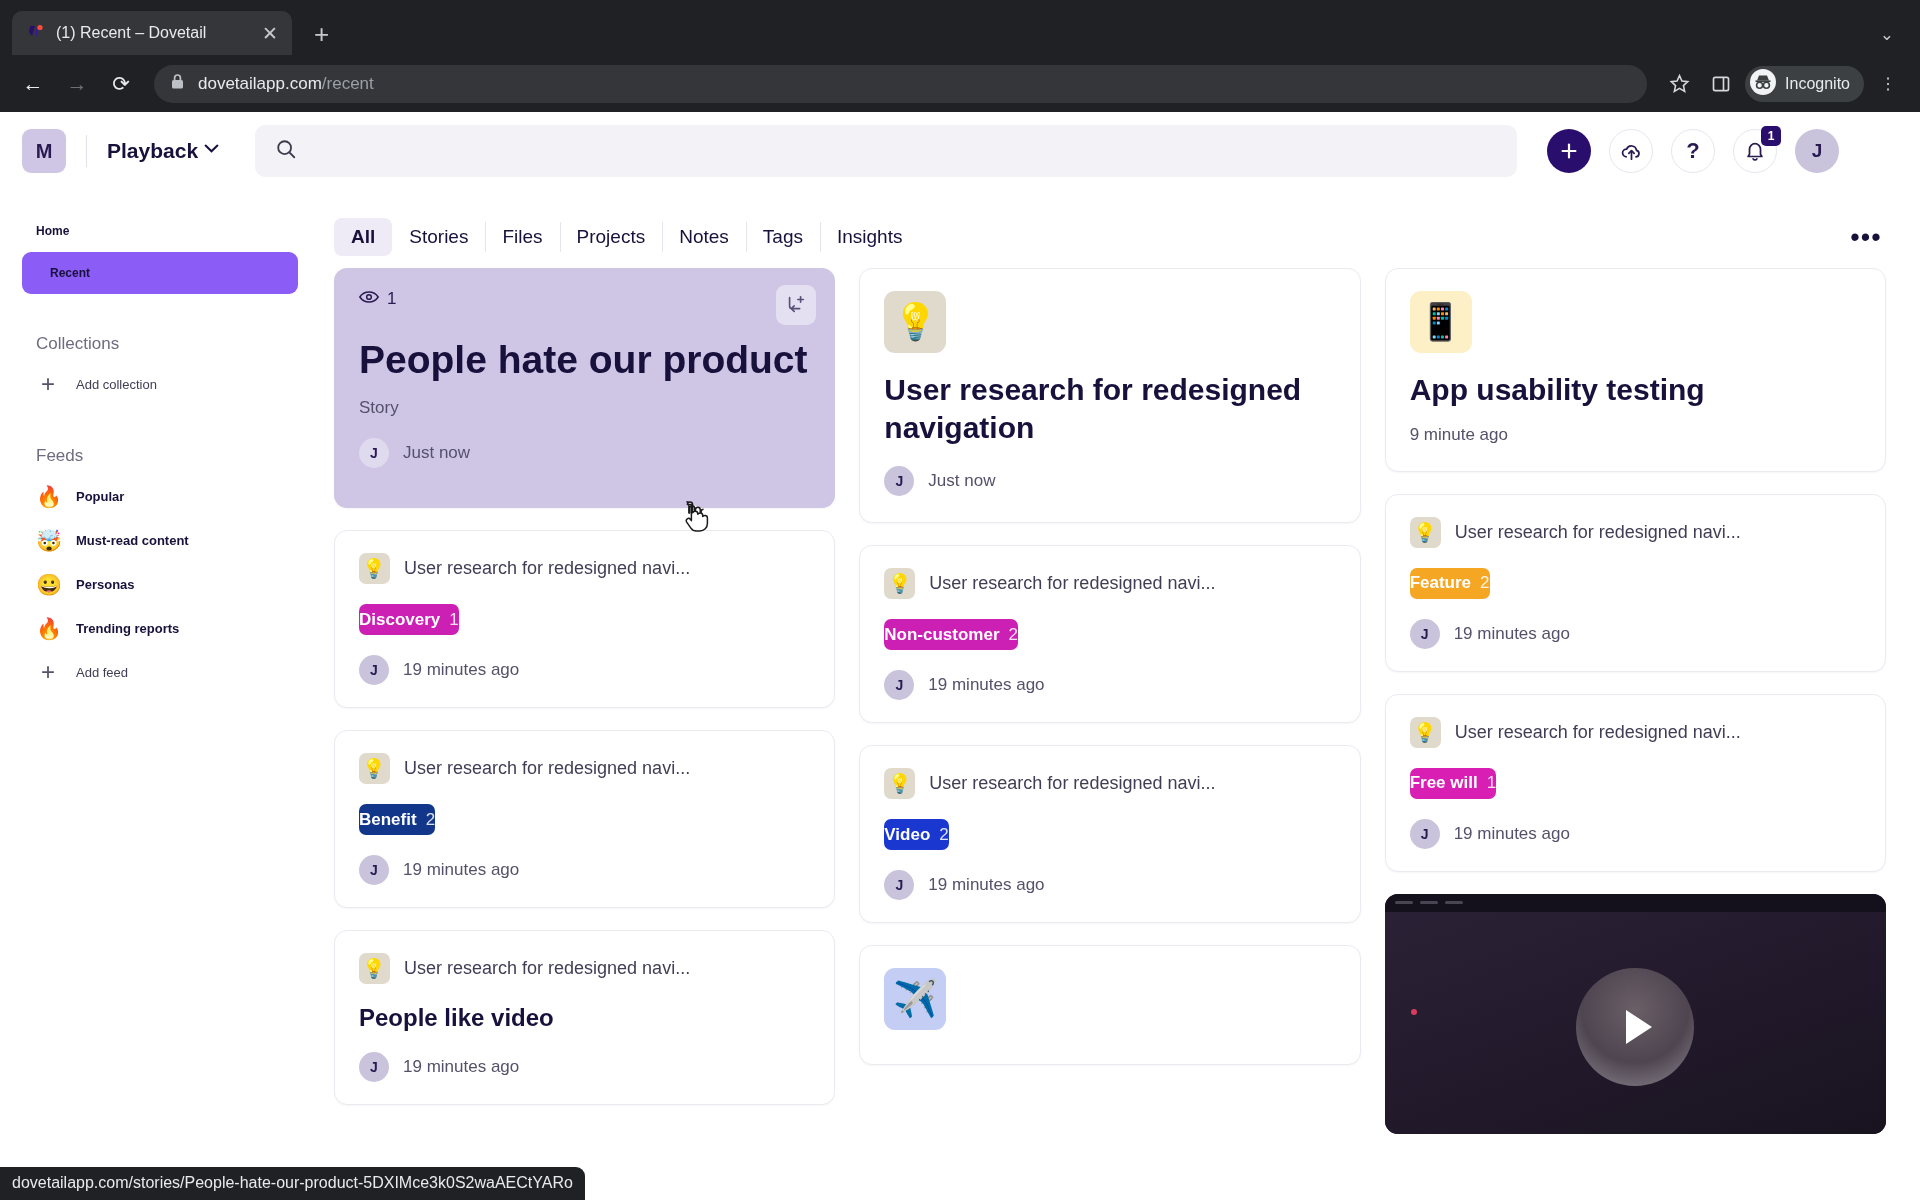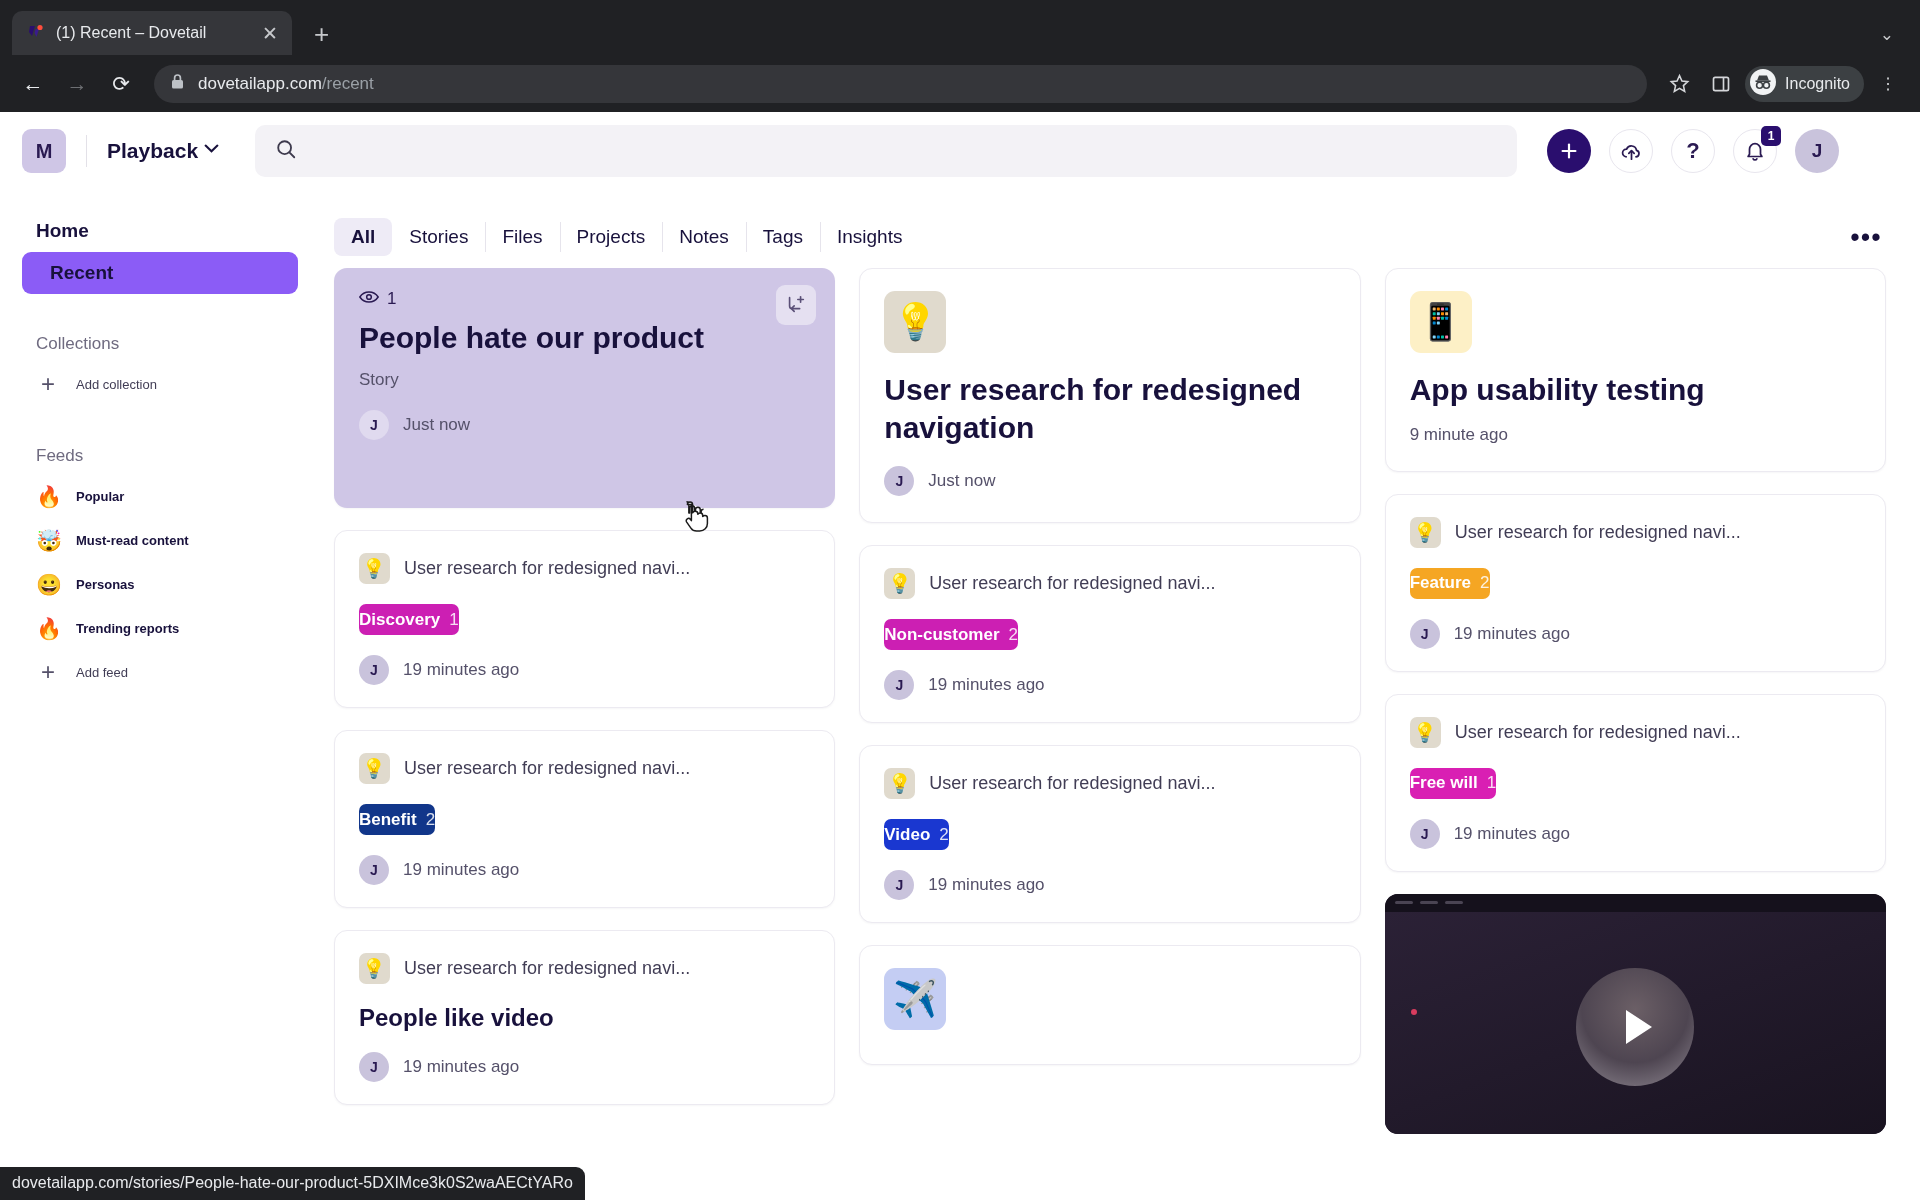--- a/index.html
+++ b/index.html
@@ -81,21 +81,21 @@
     width: 44px; height: 44px; border-radius: 50%; background: #c9c3dc; color: #2a1a52;
     display: flex; align-items: center; justify-content: center; font-size: 19px; font-weight: bold; cursor: pointer;
   }
 
   .body-row { flex: 1; display: flex; min-height: 0; }
 
   
   .sidebar { width: 320px; flex: none; padding: 20px 22px 0 22px; }
   .side-link {
     height: 42px; display: flex; align-items: center; padding: 0 14px;
-    border-radius: 9px; font-size: 19px; font-weight: bold; color: #18113c; cursor: pointer;
+    border-radius: 9px; font-size: 12px; font-weight: bold; color: #18113c; cursor: pointer;
   }
   .side-link.active { background: #8b5cf6; padding-left: 28px; }
   .side-heading { font-size: 17px; color: #6f6b80; padding: 0 14px; margin: 40px 0 8px 0; }
   .side-item {
     height: 44px; display: flex; align-items: center; gap: 16px; padding: 0 14px;
     border-radius: 9px; cursor: pointer;
   }
   .side-item .emoji { font-size: 21px; width: 24px; text-align: center; line-height: 1; }
   .side-item .plus { font-size: 24px; color: #55516a; width: 24px; text-align: center; line-height: 1; }
   .side-item .txt { font-size: 13px; font-weight: bold; color: #18113c; }
@@ -129,21 +129,21 @@
   }
   .card.featured {
     background: #cfc6e6; border-color: transparent; position: relative; padding-top: 20px;
     min-height: 240px;
   }
   .views-row { display: flex; align-items: center; gap: 8px; color: #2a1a52; font-size: 17px; }
   .card-action-btn {
     position: absolute; top: 16px; right: 18px; width: 40px; height: 40px; border-radius: 9px;
     background: rgba(255,255,255,0.45); display: flex; align-items: center; justify-content: center; cursor: pointer;
   }
-  .big-title { font-size: 30px; font-weight: bold; color: #18113c; line-height: 1.2; margin-top: 11px; }
+  .big-title { font-size: 39px; font-weight: bold; color: #18113c; line-height: 1.2; margin-top: 28px; }
   .card-kind { font-size: 17px; color: #55516a; margin-top: 14px; }
   .meta-row { display: flex; align-items: center; gap: 14px; margin-top: 20px; }
   .mini-avatar {
     width: 30px; height: 30px; border-radius: 50%; background: #c9c3dc; color: #2a1a52;
     display: flex; align-items: center; justify-content: center; font-size: 14px; font-weight: bold; flex: none;
   }
   .card.featured .mini-avatar { background: rgba(255,255,255,0.35); }
   .meta-time { font-size: 17px; color: #55516a; }
 
   .thumb {

